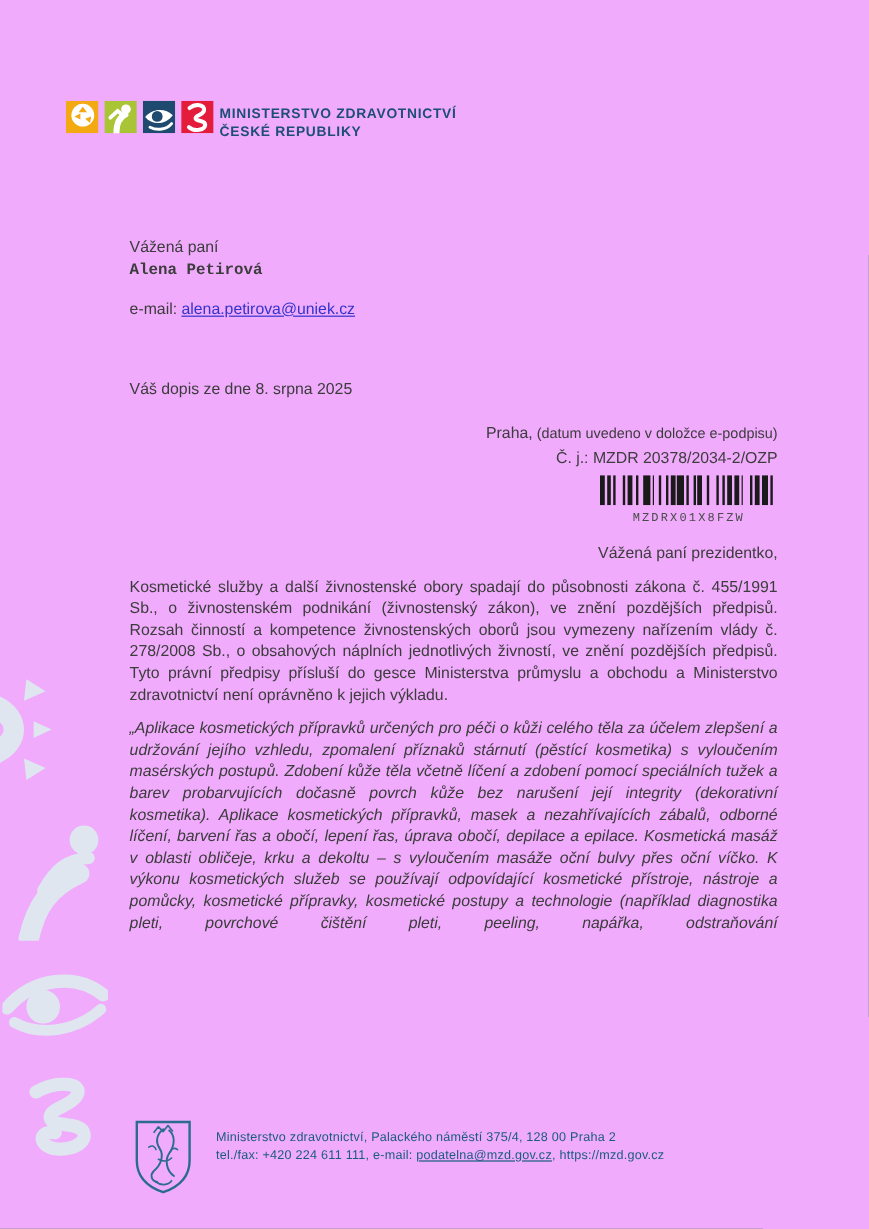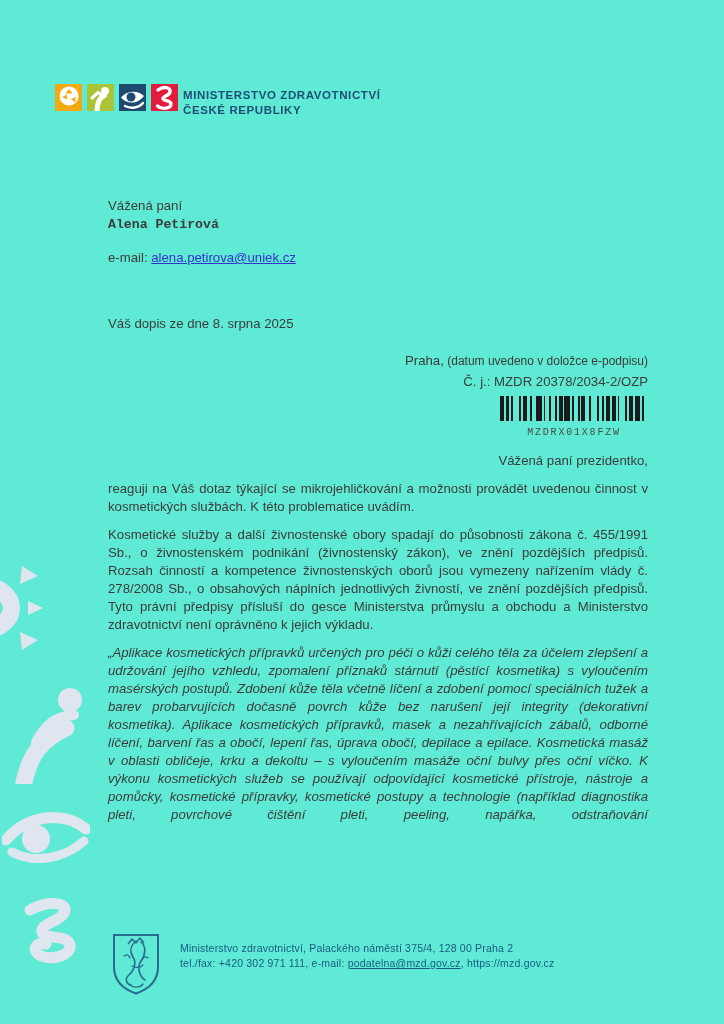--- a/index.html
+++ b/index.html
@@ -11,21 +11,21 @@
     --tile-red:#E31C3C;
     --link-blue:#3333cc;
     --footer-teal:#1a5b83;
     --watermark:#e0e6f0;
     --barcode-black:#1a1a1a;
     --body-text:#3c3c3c;
   }
   html,body{margin:0;padding:0;background:#888;}
   .page{
     position:relative;width:724px;height:1024px;margin:0 auto;
-    background:#5eead4;overflow:hidden;
+    background:#f0abfc;overflow:hidden;
     font-family:"Liberation Sans", sans-serif;color:var(--body-text);
   }
   
   .wm{position:absolute;pointer-events:none;}
   
   .logo{position:absolute;left:55px;top:84px;display:flex;gap:5px;}
   .logo .tile{width:27px;height:27px;display:block;}
   .logo-text{
     position:absolute;left:183px;top:88px;
     color:var(--logo-navy);font-weight:700;font-size:11.5px;
@@ -180,33 +180,32 @@
           <span class="bar" style="width: 1.9px;"></span>
           <span class="sp" style="width: 3.8px;"></span>
           <span class="bar" style="width: 1.9px;"></span>
         </div>
       <div class="barcode-label">MZDRX01X8FZW</div>
     </div>
   </div>
 
   <div class="body-text">
     <p class="salut">Vážená paní prezidentko,</p>
-    <p>reaguji na Váš dotaz týkající se mikrojehličkování a možnosti provádět uvedenou činnost v kosmetických službách. K této problematice uvádím.</p>
     <p>Kosmetické služby a další živnostenské obory spadají do působnosti zákona č. 455/1991 Sb., o živnostenském podnikání (živnostenský zákon), ve znění pozdějších předpisů. Rozsah činností a kompetence živnostenských oborů jsou vymezeny nařízením vlády č. 278/2008 Sb., o obsahových náplních jednotlivých živností, ve znění pozdějších předpisů. Tyto právní předpisy přísluší do gesce Ministerstva průmyslu a obchodu a Ministerstvo zdravotnictví není oprávněno k jejich výkladu.</p>
     <p class="quote">„Aplikace kosmetických přípravků určených pro péči o kůži celého těla za účelem zlepšení a udržování jejího vzhledu, zpomalení příznaků stárnutí (pěstící kosmetika) s vyloučením masérských postupů. Zdobení kůže těla včetně líčení a zdobení pomocí speciálních tužek a barev probarvujících dočasně povrch kůže bez narušení její integrity (dekorativní kosmetika). Aplikace kosmetických přípravků, masek a nezahřívajících zábalů, odborné líčení, barvení řas a obočí, lepení řas, úprava obočí, depilace a epilace. Kosmetická masáž v oblasti obličeje, krku a dekoltu – s vyloučením masáže oční bulvy přes oční víčko. K výkonu kosmetických služeb se používají odpovídající kosmetické přístroje, nástroje a pomůcky, kosmetické přípravky, kosmetické postupy a technologie (například diagnostika pleti, povrchové čištění pleti, peeling, napářka, odstraňování</p>
   </div>
 
   <div class="footer">
     <svg class="crest" width="52" height="64" viewBox="0 0 52 64">
       <path d="M4,3 H48 V35 C48,49 39,57 26,61.5 C13,57 4,49 4,35 Z" fill="none" stroke="#2a6b8f" stroke-width="2"></path>
       <path d="M26,9 C21,13 19,19 23,25 C27,31 24,39 18,44 C15,47 16,52 21,53" stroke="#2a6b8f" stroke-width="1.6" fill="none" stroke-linecap="round"></path>
       <path d="M31,10 C36,14 36,22 31,29 C27,35 29,44 35,48" stroke="#2a6b8f" stroke-width="1.6" fill="none" stroke-linecap="round"></path>
       <path d="M18,12 L22,7 L26,11 L30,6 L34,11" stroke="#2a6b8f" stroke-width="1.4" fill="none" stroke-linejoin="round"></path>
       <path d="M14,24 C17,22 19,23 20,26 M38,26 C35,24 33,25 32,28 M22,34 C26,36 30,36 33,33" stroke="#2a6b8f" stroke-width="1.3" fill="none" stroke-linecap="round"></path>
       <path d="M20,53 C24,56 30,56 33,52" stroke="#2a6b8f" stroke-width="1.4" fill="none" stroke-linecap="round"></path>
     </svg>
     <div class="ftext">
       <div>Ministerstvo zdravotnictví, Palackého náměstí 375/4, 128 00 Praha 2</div>
-      <div><span>tel./fax: +420 302 971 111, e-mail: </span><a href="#">podatelna@mzd.gov.cz</a><span>, https://mzd.gov.cz</span></div>
+      <div><span>tel./fax: +420 224 611 111, e-mail: </span><a href="#">podatelna@mzd.gov.cz</a><span>, https://mzd.gov.cz</span></div>
     </div>
   </div>
 
 </div>
 
 </body></html>

